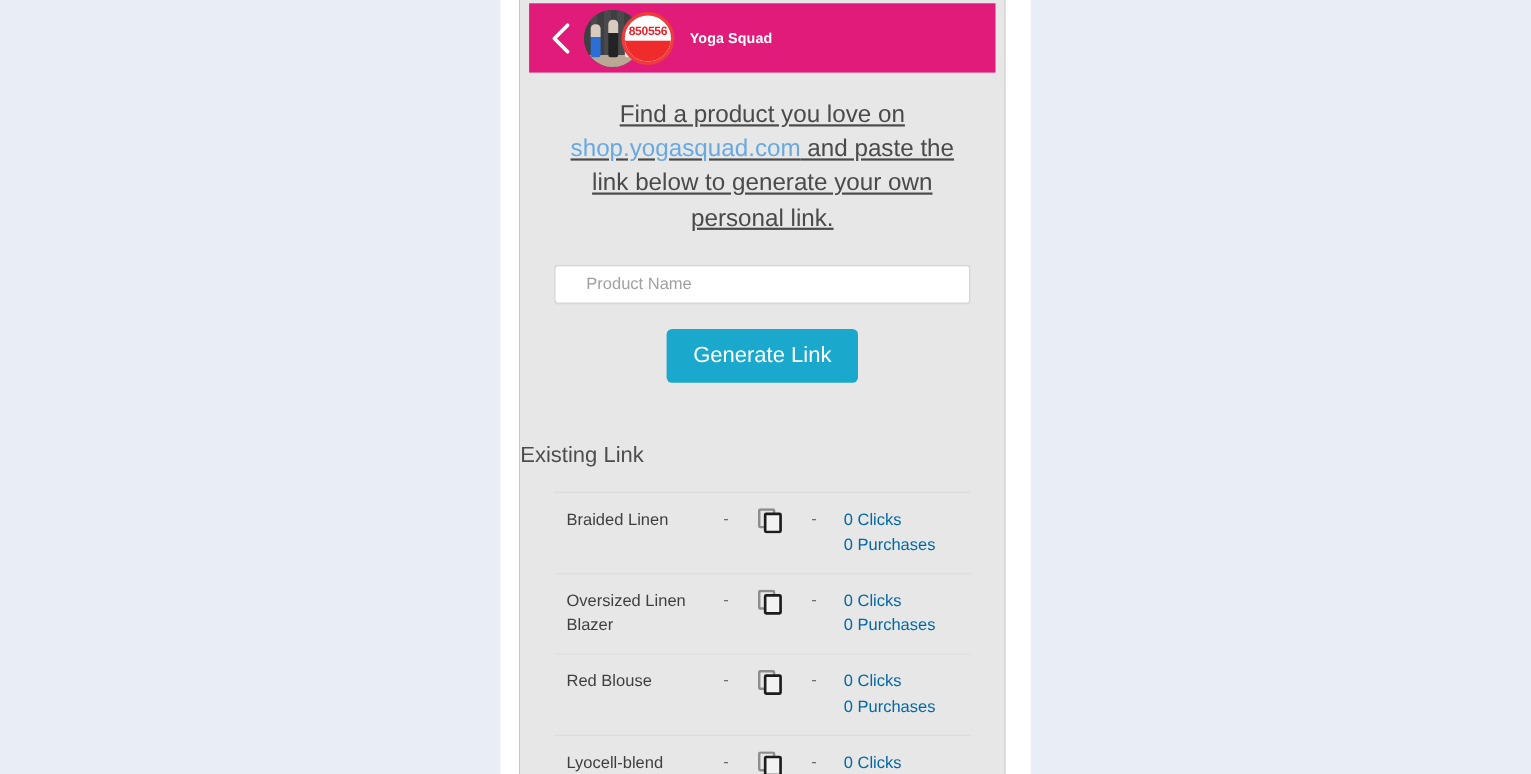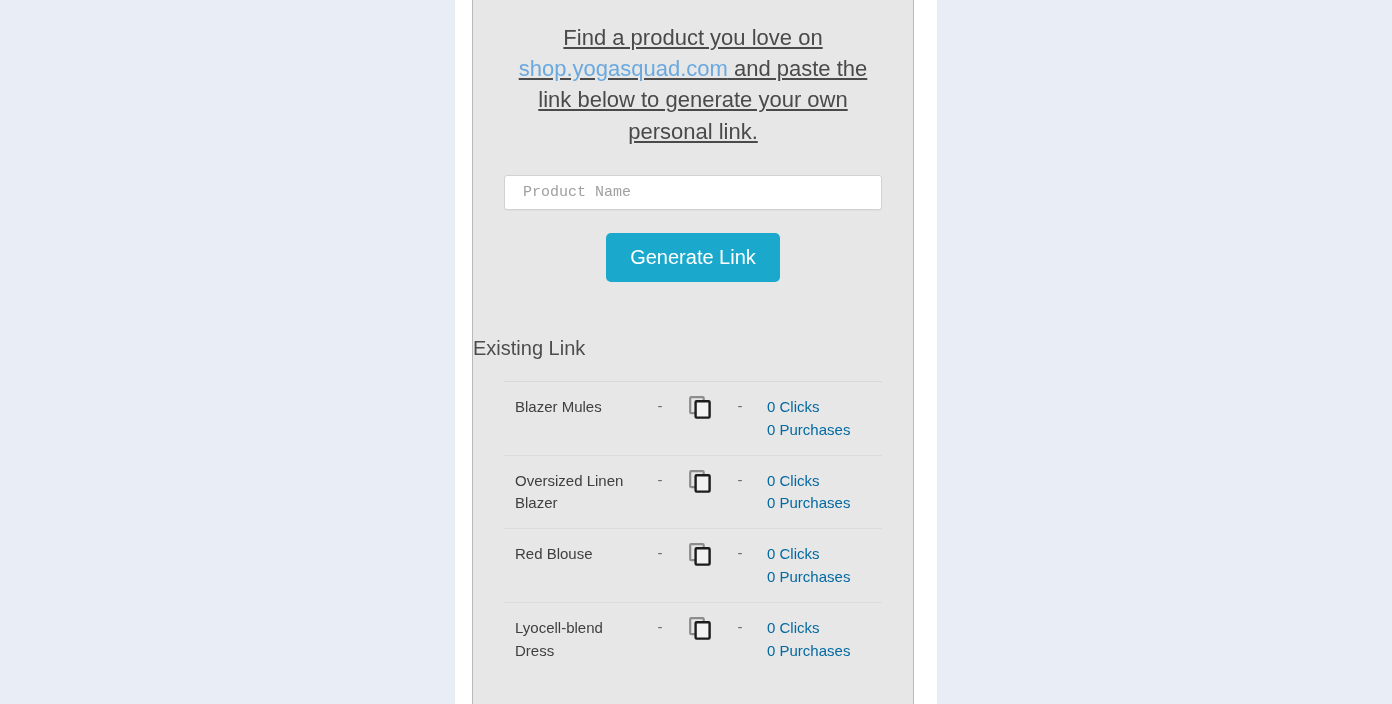--- a/index.html
+++ b/index.html
@@ -168,22 +168,22 @@
     margin: 28px 31px 0 31px;
   }
   .field {
     display: block;
     width: 100%;
     height: 35px;
     box-sizing: border-box;
     background: #ffffff;
     border: 1px solid #d2d2d2;
     border-radius: 3px;
-    padding: 0 18px;
-    font-family: Liberation Mono, monospace;
+    padding: 0 28px;
+    font-family: Liberation Sans, sans-serif;
     font-size: 15px;
     color: #333333;
     outline: none;
     box-shadow: 0 1px 0 rgba(0,0,0,0.03);
   }
   .field::placeholder { color: #a0a0a0; }
   .field + .field { margin-top: 20px; }
 
   .btn-row {
     margin-top: 23px;
@@ -259,38 +259,63 @@
 </head>
 <body>
 
 <div class="page-backdrop"></div>
 <div class="browser-gutter"></div>
 <div class="edge-rule left"></div>
 <div class="edge-rule right"></div>
 
 <div class="app">
 
+  <div class="app-header">
+    <div class="back-btn">
+      <span>
+        <svg width="20" height="30" viewBox="0 0 20 30" aria-hidden="true">
+          <polyline points="16,3 4,15 16,27" fill="none" stroke="#ffffff" stroke-width="3.4" stroke-linecap="round" stroke-linejoin="round"></polyline>
+        </svg>
+      </span>
+    </div>
+
+    <div class="avatar-wrap">
+      <div class="avatar">
+        <div class="wall"></div>
+        <div class="floor"></div>
+        <div class="person p1"></div>
+        <div class="person p2"></div>
+        <div class="person p3"></div>
+      </div>
+      <div class="rank-badge">
+        <div class="num">850556</div>
+        <div class="fill"></div>
+      </div>
+    </div>
+
+    <div class="squad-title">Yoga Squad</div>
+  </div>
 
   <div class="intro">
     <span>Find a product you love on </span><a href="#">shop.yogasquad.com</a><span> and paste the link below to generate your own personal link.</span>
   </div>
 
   <div class="form">
     <input class="field" type="text" placeholder="Product Name" style="">
     <div class="btn-row">
       <button class="generate-btn">Generate Link</button>
     </div>
   </div>
 
   <div class="section-title">Existing Link</div>
 
   <div class="links">
 
     <div class="link-row">
-      <div class="col-name">Blazer Mules</div>
+      <div class="col-name">Braided Linen</div>
       <div class="col-dash">-</div>
       <div class="col-copy">
         <span>
           <svg class="copy-icon" width="22" height="23" viewBox="0 0 22 23" aria-hidden="true">
             <rect x="1.2" y="1.2" width="13.5" height="16" rx="1" fill="#e7e7e7" stroke="#8d8d8d" stroke-width="2.2"></rect>
             <rect x="6.6" y="5.2" width="14" height="16.4" rx="1" fill="#f2f2f2" stroke="#1c1c1c" stroke-width="2.4"></rect>
           </svg>
         </span>
       </div>
       <div class="col-dash">-</div>

